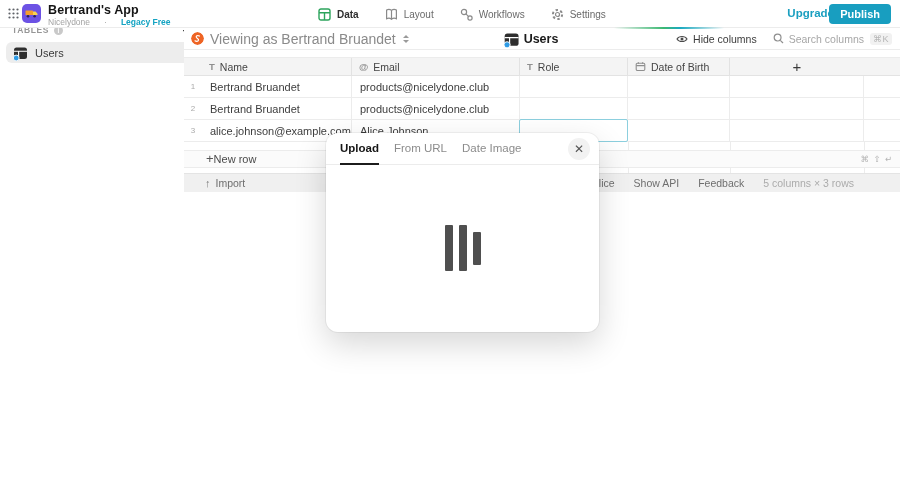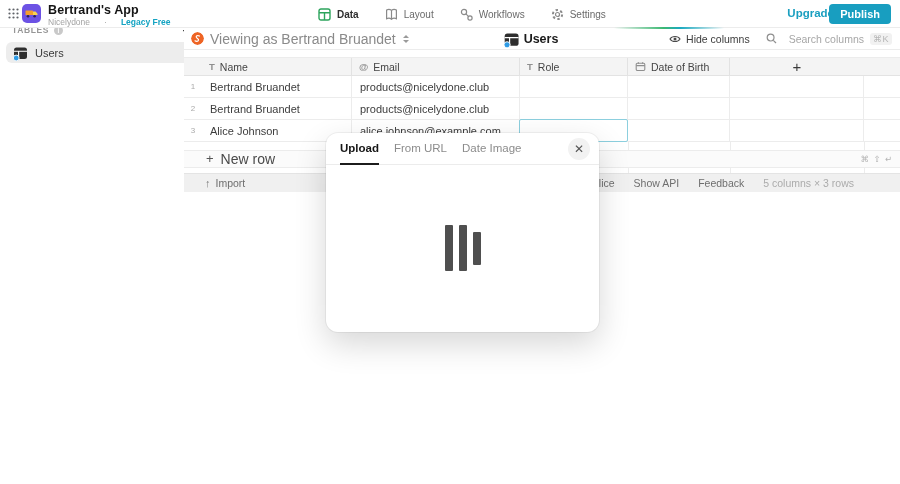--- a/index.html
+++ b/index.html
@@ -42,21 +42,21 @@
   .viewing-group{display:flex;align-items:center;gap:6px;margin-left:7px;cursor:pointer}
   .viewing-avatar{width:13px;height:13px;border-radius:50%;overflow:hidden}
   .viewing-label{font-size:14px;color:#8a8a8a}
   .sort-chevs{display:flex;flex-direction:column;align-items:center;gap:2px;margin-left:1px}
   .chev-up{width:0;height:0;border-left:3px solid transparent;border-right:3px solid transparent;border-bottom:3.5px solid #9a9a9a}
   .chev-down{width:0;height:0;border-left:3px solid transparent;border-right:3px solid transparent;border-top:3.5px solid #9a9a9a}
   .table-title-group{position:absolute;left:347px;top:0;height:22px;display:flex;align-items:center;gap:6px;transform:translateX(-50%)}
   .table-title{font-size:12.5px;font-weight:bold;color:#1a1a1a}
   .toolbar-right{margin-left:auto;display:flex;align-items:center;margin-right:8px}
   .hide-cols{display:flex;align-items:center;gap:5px;font-size:10.5px;color:#3c3c3c;font-weight:500;cursor:pointer;margin-right:16px}
-  .search-cols{display:flex;gap:12px;font-size:10.5px;color:#a6a6a6;cursor:text}
+  .search-cols{display:flex;gap:5px;font-size:10.5px;color:#a6a6a6;cursor:text}
   .kbd{font-size:9px;color:#b5b5b5;background:#f1f1f1;border-radius:3px;padding:1px 3px;margin-left:6px;letter-spacing:.5px}
 
   
   .grid-cols{display:grid;grid-template-columns:18px 150px 168px 108px 102px 134px 36px}
   .thead{position:absolute;top:29px;left:0;width:716px;height:19px;background:#f4f4f4;border-top:1px solid #ececec;border-bottom:1px solid #e3e3e3}
   .th{display:flex;align-items:center;gap:5px;padding:0 7px;font-size:10.5px;color:#454545;border-right:1px solid #e2e2e2;cursor:pointer}
   .th.gutter{border-right:none;padding:0}
   .th.selected{background:#e9e9e9}
   .th.plus{justify-content:center;font-size:15px;color:#3a3a3a;border-right:none;padding:0}
   .type-glyph{font-size:9.5px;font-weight:600;color:#8f8f8f}
@@ -65,21 +65,21 @@
   .td.gutter{justify-content:center;font-size:8px;color:#aaa;border-right:none;padding:0}
   .td.last{border-right:1px solid #ececec}
   .td.corner{border-right:none}
   .td.cell-selected::after{content:'';position:absolute;inset:-1px;border:1.5px solid #8ccfde;border-radius:2px;pointer-events:none;background:rgba(255,255,255,0)}
   .col-sep{position:absolute;width:1px;background:#ececec;top:114px;height:31px}
 
   
   .new-row{position:absolute;top:122px;left:0;width:716px;height:18px;background:#fbfbfb;border-top:1px solid #ececec;
     border-bottom:1px solid #ececec;display:flex;align-items:center;cursor:pointer}
   .new-row-plus{margin-left:22px;font-size:13px;color:#555;line-height:10px}
-  .new-row-label{margin-left:7px;font-size:14px;color:#4a4a4a}
+  .new-row-label{font-size:11px;color:#4a4a4a}
   .new-row-kbd{margin-left:auto;margin-right:7px;font-size:8.5px;color:#b3b3b3;letter-spacing:1px}
   .statusbar{position:absolute;top:145px;left:0;width:716px;height:19px;background:#f0f0f0;border-top:1px solid #e4e4e4;
     display:flex;align-items:center;font-size:10.5px;color:#6e6e6e}
   .import-btn{display:flex;align-items:center;gap:5px;margin-left:21px;cursor:pointer}
   .import-arrow{font-size:11px;color:#7a7a7a}
   .status-right{margin-left:auto;display:flex;align-items:center;gap:19px;margin-right:46px}
   .status-link{cursor:pointer}
   .status-summary{color:#ababab}
 
   
@@ -285,22 +285,22 @@
     <div class="td gutter">2</div>
     <div class="td">Bertrand Bruandet</div>
     <div class="td">products@nicelydone.club</div>
     <div class="td"></div>
     <div class="td"></div>
     <div class="td last"></div>
     <div class="td corner"></div>
   </div>
   <div class="trow grid-cols" style="top:92px">
     <div class="td gutter">3</div>
+    <div class="td">alice.johnson@example.com</div>
     <div class="td">Alice Johnson</div>
-    <div class="td">alice.johnson@example.com</div>
     <div class="td cell-selected"></div>
     <div class="td"></div>
     <div class="td last"></div>
     <div class="td corner"></div>
   </div>
 
   <div class="col-sep" style="left:336px"></div>
   <div class="col-sep" style="left:444px"></div>
   <div class="col-sep" style="left:546px"></div>
   <div class="col-sep" style="left:680px"></div>

